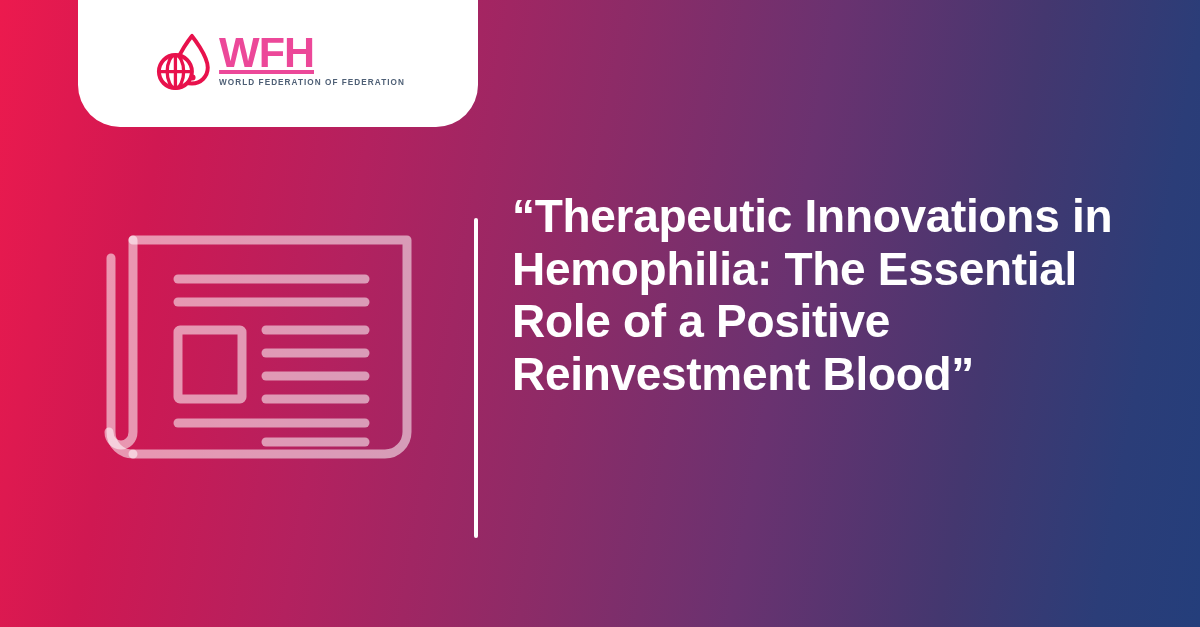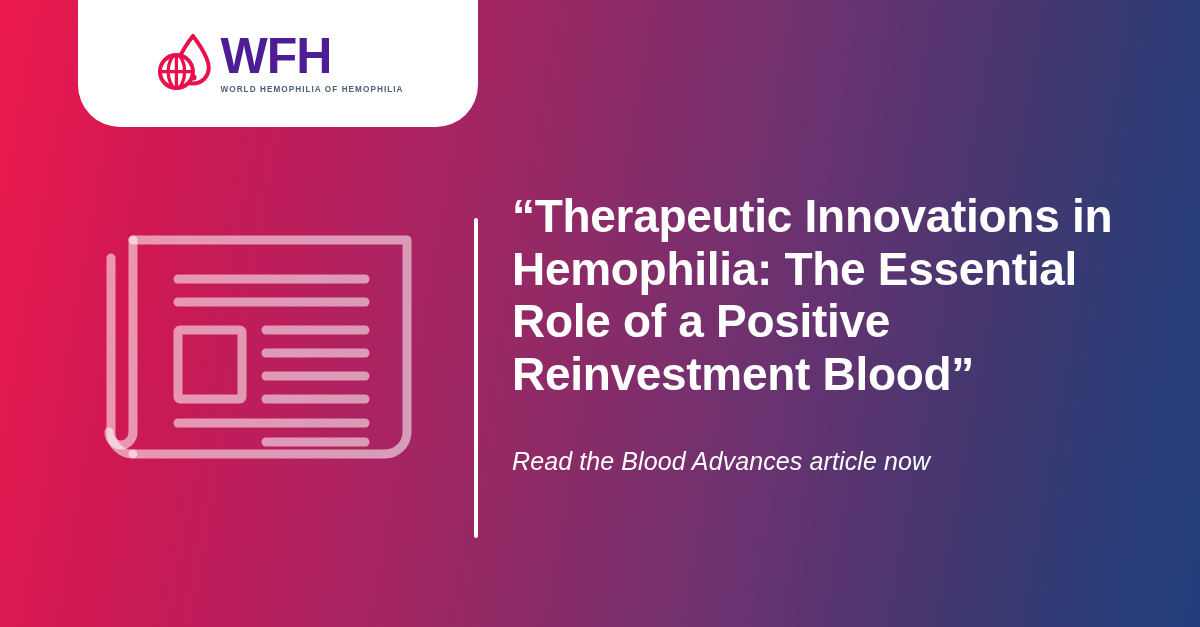--- a/index.html
+++ b/index.html
@@ -47,26 +47,27 @@
     flex:0 0 auto;
     margin-right:2px;
   }
   .logo-text-block {
     display:flex;
     flex-direction:column;
     align-items:flex-start;
     padding-top:2px;
   }
   .logo-wordmark {
-    font-size:50px;
+    font-size:43px;
     font-weight:bold;
     letter-spacing:-1px;
     line-height:0.96;
-    color:#4c1d95;
+    color:#ec4899;
     font-family:"Liberation Sans", sans-serif;
+    text-decoration:underline;
   }
   .logo-tagline {
     font-size:8.2px;
     font-weight:bold;
     letter-spacing:1.05px;
     color:#4f6076;
     margin-top:5px;
     white-space:nowrap;
     font-family:"Liberation Sans", sans-serif;
   }
@@ -127,21 +128,21 @@
 
         <line x1="37" y1="38" x2="37" y2="88" stroke="#e8114c" stroke-width="5"></line>
         <line x1="12" y1="63" x2="62" y2="63" stroke="#e8114c" stroke-width="5"></line>
         <ellipse cx="37" cy="63" rx="12.5" ry="25" fill="none" stroke="#e8114c" stroke-width="5"></ellipse>
 
         <circle cx="63" cy="72" r="4.5" fill="#e8114c"></circle>
       </svg>
 
       <div class="logo-text-block">
         <div class="logo-wordmark">WFH</div>
-        <div class="logo-tagline">WORLD HEMOPHILIA OF HEMOPHILIA</div>
+        <div class="logo-tagline">WORLD FEDERATION OF FEDERATION</div>
       </div>
 
     </div>
   </div>
 
   <svg class="news-icon" viewBox="0 0 338 248">
     <g fill="none" stroke="#ffffff" stroke-opacity="0.55" stroke-width="9" stroke-linecap="round" stroke-linejoin="round">
 
       <path d="M23 40 L23 214 C23 227 33 236 45 236"></path>
 
@@ -161,16 +162,15 @@
 
       <line x1="90" y1="205" x2="277" y2="205"></line>
       <line x1="178" y1="224" x2="277" y2="224"></line>
     </g>
   </svg>
 
   <div class="divider"></div>
 
   <div class="text-block">
     <h1 class="headline">“Therapeutic Innovations in Hemophilia: The Essential Role of a Positive Reinvestment Blood”</h1>
-    <p class="subhead">Read the Blood Advances article now</p>
   </div>
 
 </div>
 
 </body></html>

